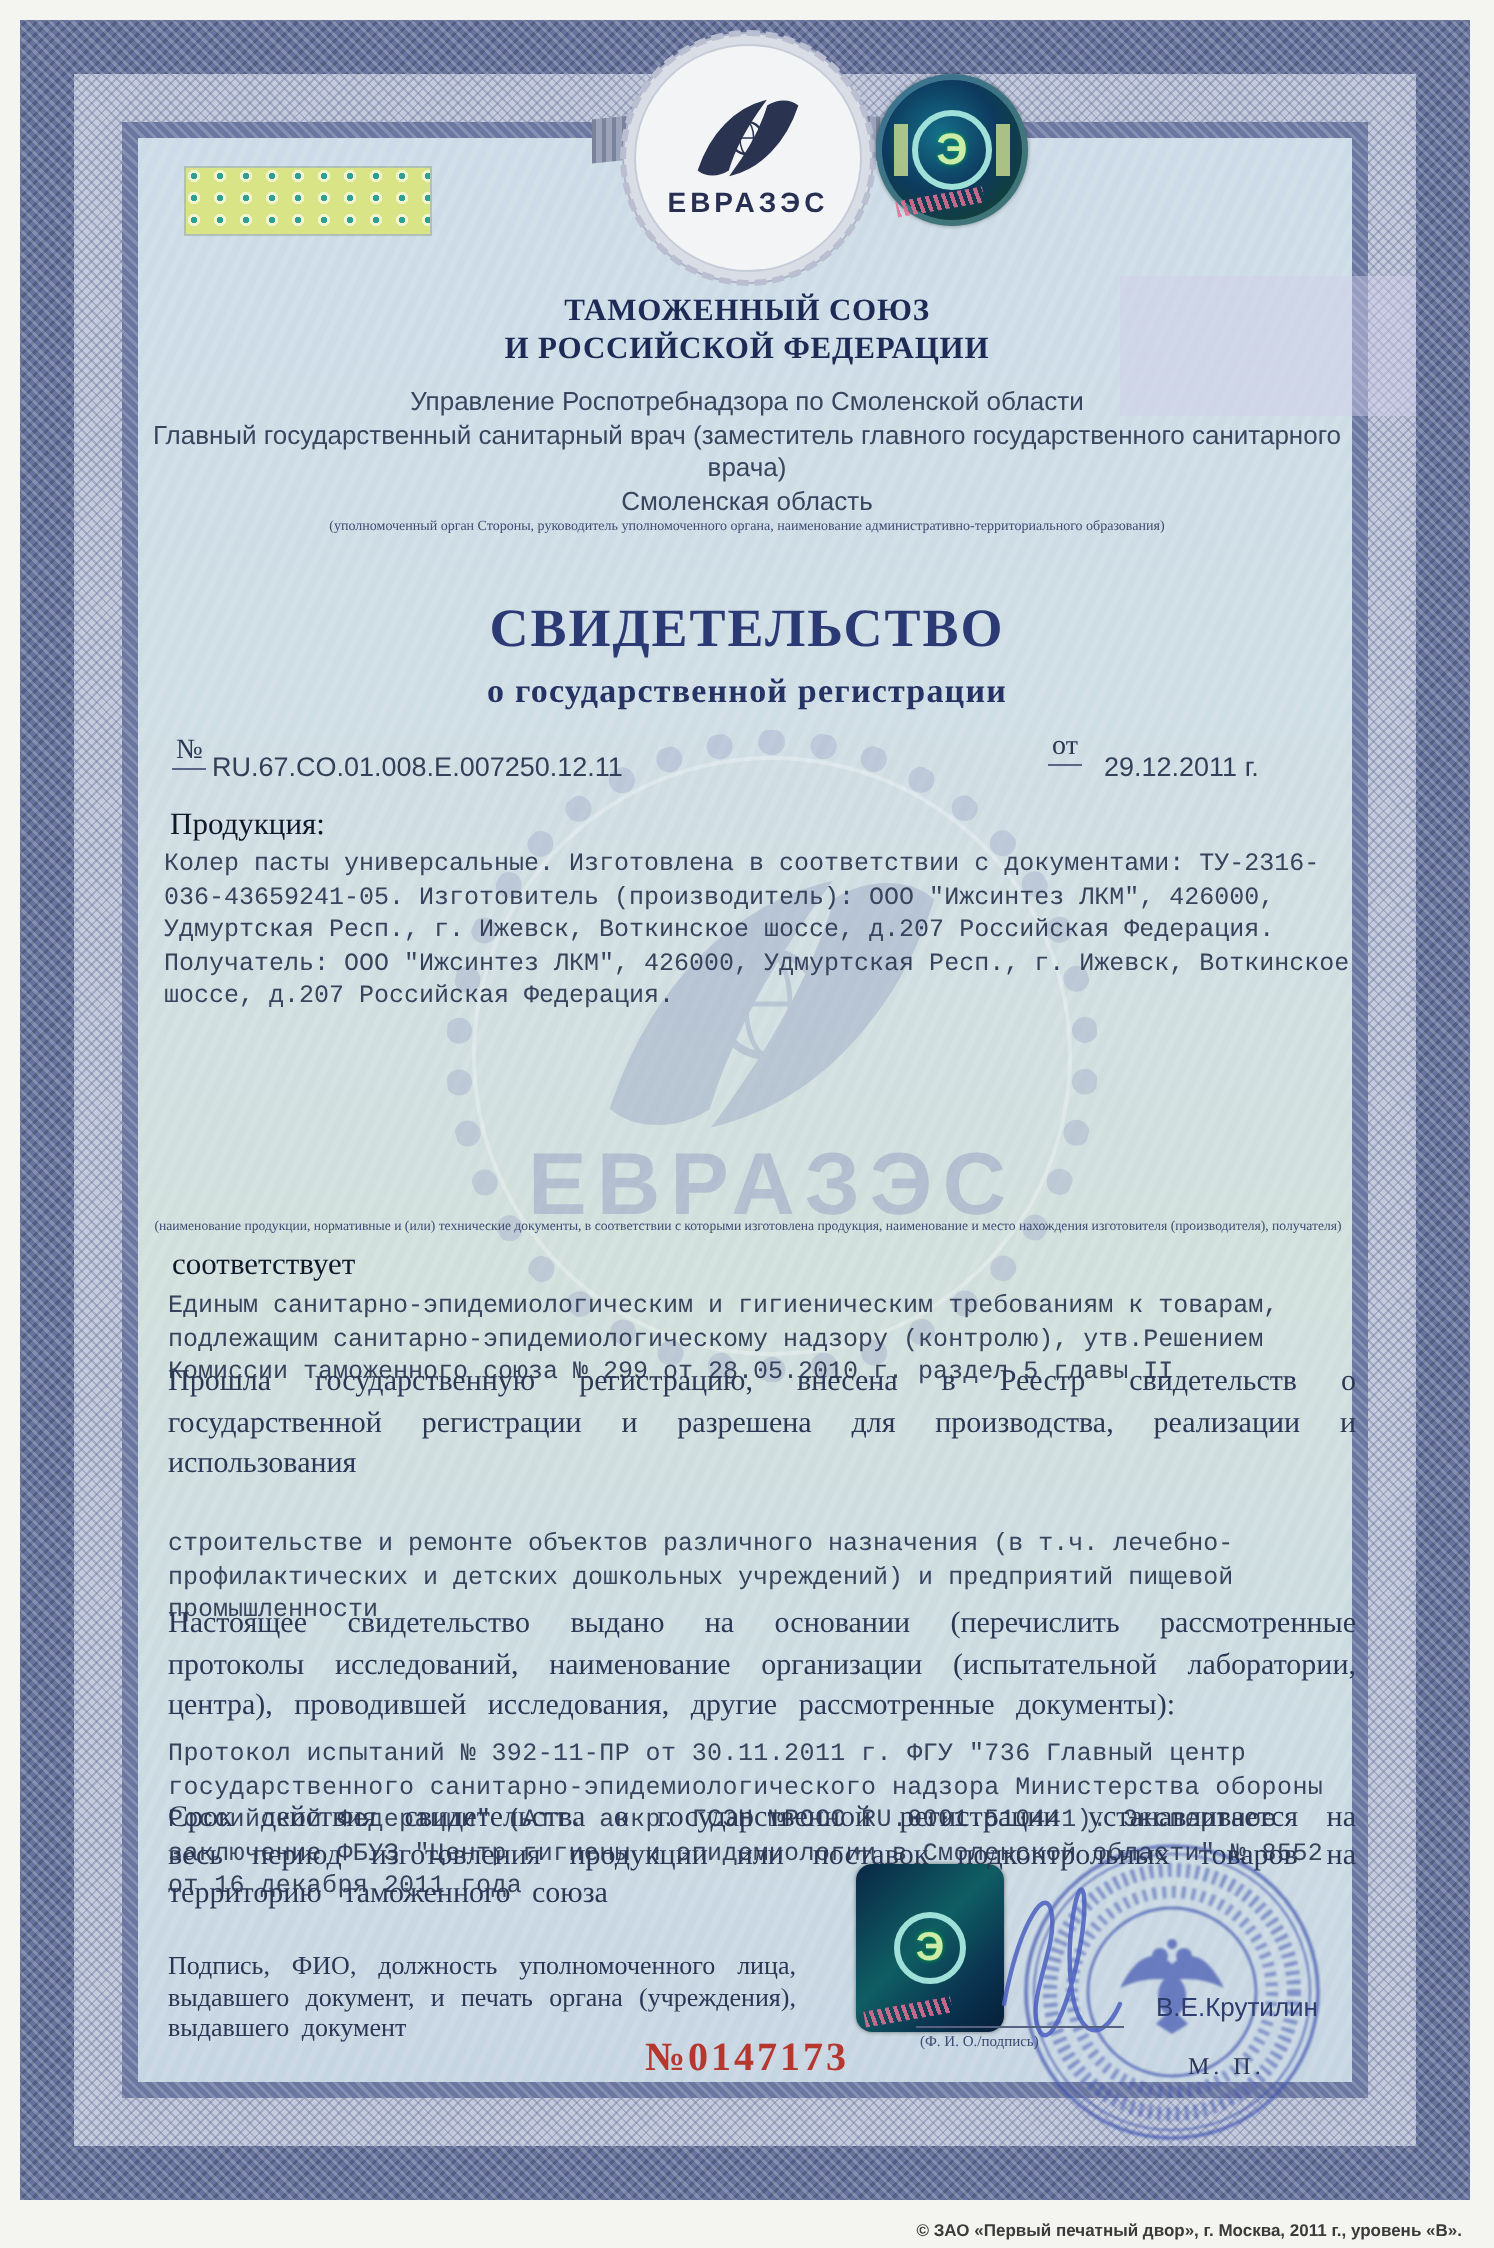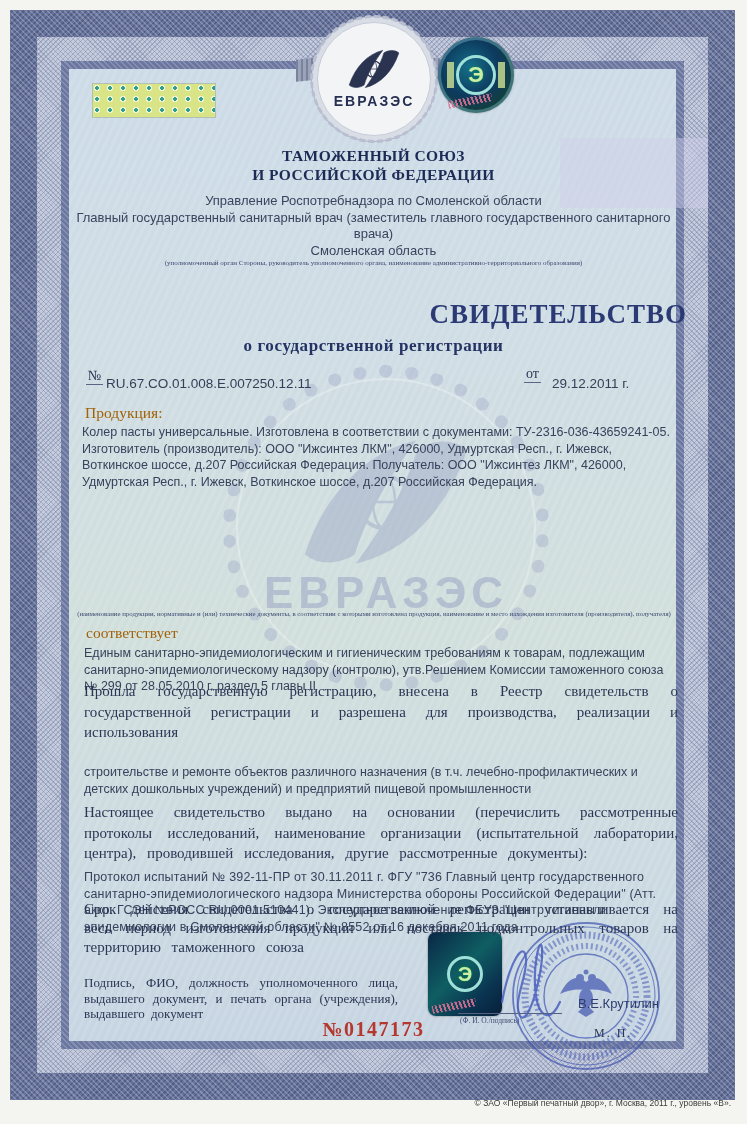--- a/index.html
+++ b/index.html
@@ -53,26 +53,26 @@
       background:repeating-linear-gradient(80deg,rgba(228,112,148,.85) 0 2px,transparent 2px 4px);}
 
   
   .abs{position:absolute;}
   .center{text-align:center;}
   .serifb{font-weight:bold;color:#1d2a55;}
   .sans{font-family:"Liberation Sans",sans-serif;color:#39445e;}
   .union{font-size:15.5px;line-height:19px;letter-spacing:.4px;}
   .auth{font-size:13px;line-height:16.5px;}
   .note{font-size:7px;line-height:9px;color:#3d4a72;}
-  .title-main{font-size:27px;font-weight:bold;color:#2b3a74;letter-spacing:1px;text-align:right;}
+  .title-main{font-size:27px;font-weight:bold;color:#2b3a74;letter-spacing:1px;}
   .title-sub{font-size:17px;font-weight:bold;color:#253264;letter-spacing:.6px;}
   .lbl{font-size:14px;color:#2b3655;border-bottom:1px solid #5a6585;padding:0 2px 1px 2px;}
   .val{font-family:"Liberation Sans",sans-serif;font-size:13.5px;color:#333f58;}
-  .h-serif{font-size:15.5px;color:#a16207;}
-  .body-sans{font-family:Liberation Sans, sans-serif;font-size:12.5px;line-height:16.5px;color:#37425c;}
+  .h-serif{font-size:15.5px;color:#0f172a;}
+  .body-sans{font-family:Liberation Mono, monospace;font-size:12.5px;line-height:16.5px;color:#37425c;}
   .body-serif{font-size:15px;line-height:20.5px;color:#2b3655;text-align:justify;word-spacing:7px;}
   .red-serial{font-size:20px;font-weight:bold;letter-spacing:1.5px;color:#b5372e;}
 
   
   .watermark{position:absolute;left:223px;top:365px;width:300px;height:300px;border-radius:50%;
       border:13px dotted rgba(165,173,202,.55);box-shadow:0 0 0 2px rgba(255,255,255,.35) inset;
       display:flex;flex-direction:column;align-items:center;justify-content:center;opacity:.8;}
   .wm-label{font-family:"Liberation Sans",sans-serif;font-weight:bold;font-size:44px;letter-spacing:5px;
       color:rgba(140,150,190,.55);margin-top:2px;}
 
@@ -80,22 +80,22 @@
   .holo-square{position:absolute;left:428px;top:932px;width:74px;height:84px;border-radius:8px;z-index:4;
       background:linear-gradient(135deg,#0a2746 0%,#0f5e63 45%,#0a3350 75%,#071f38 100%);
       box-shadow:0 0 2px rgba(0,0,0,.5);display:flex;align-items:center;justify-content:center;}
   .stamp{position:absolute;left:506px;top:916px;width:160px;height:160px;z-index:3;opacity:.85;filter:blur(.4px);}
   .signature{position:absolute;left:488px;top:932px;z-index:5;}
   .sig-line{position:absolute;left:458px;top:1013px;width:104px;border-top:1px solid #55617f;z-index:5;}
   .sig-caption{position:absolute;left:460px;top:1016px;font-size:7.5px;color:#3d4a72;z-index:5;}
   .signer{position:absolute;left:578px;top:996px;font-family:"Liberation Sans",sans-serif;
       font-size:13px;color:#2e3c6e;z-index:5;}
   .mp{position:absolute;left:594px;top:1026px;font-size:12px;color:#2b3655;letter-spacing:2px;z-index:5;}
-  .footer{position:absolute;right:16px;bottom:16px;font-family:"Liberation Sans",sans-serif;
-      font-size:8.5px;font-weight:normal;color:#3a3a3a;}
+  .footer{position:absolute;right:16px;bottom:4px;font-family:"Liberation Sans",sans-serif;
+      font-size:8.5px;font-weight:bold;color:#3a3a3a;}
 </style>
 </head>
 <body>
 
 <svg width="0" height="0" style="position:absolute">
   <defs>
     <g id="swoosh">
       <path d="M10,58 C20,28 40,8 64,2 C52,18 40,38 34,58 C26,63 16,63 10,58 Z"></path>
       <path d="M90,6 C80,36 60,56 36,62 C48,46 60,26 66,6 C74,1 84,1 90,6 Z"></path>
       <circle cx="49" cy="32" r="13" fill="none" stroke-width="2"></circle>

